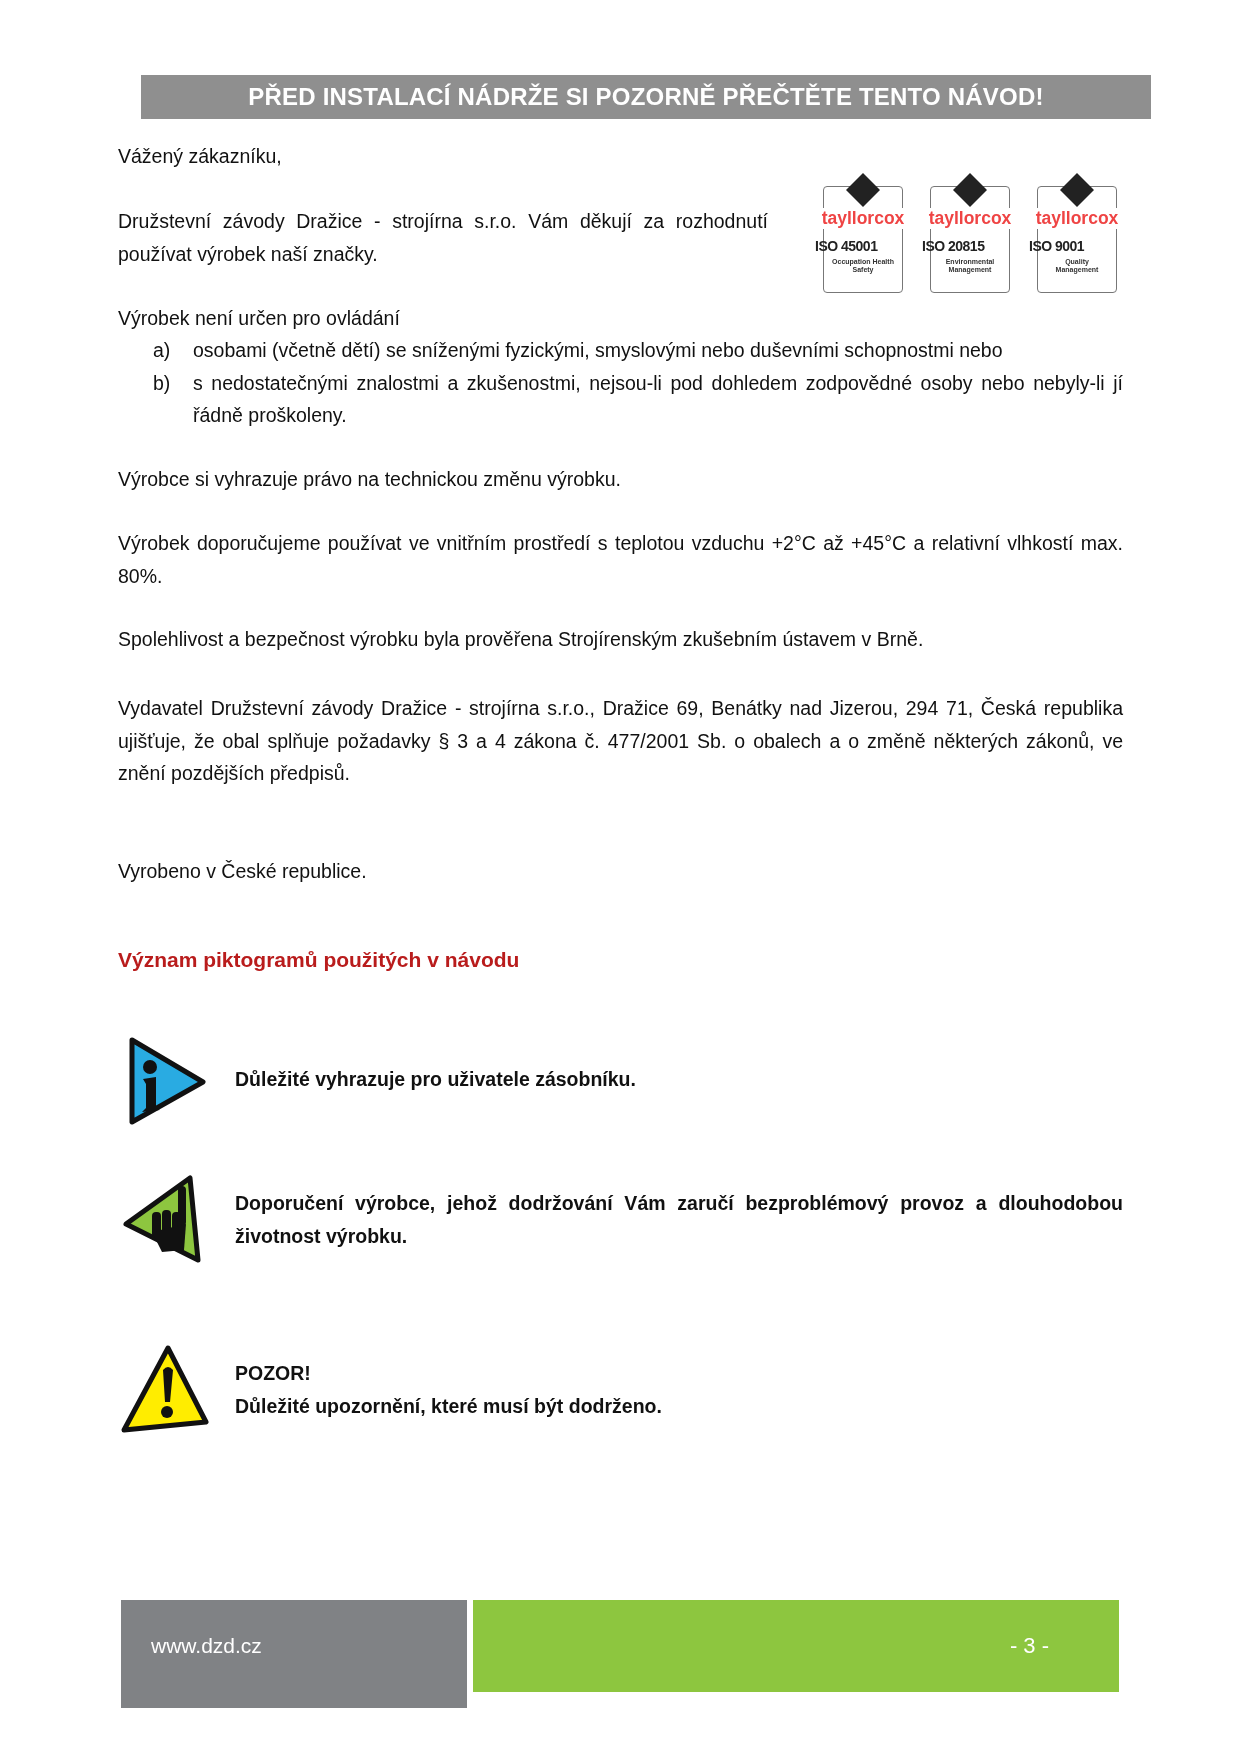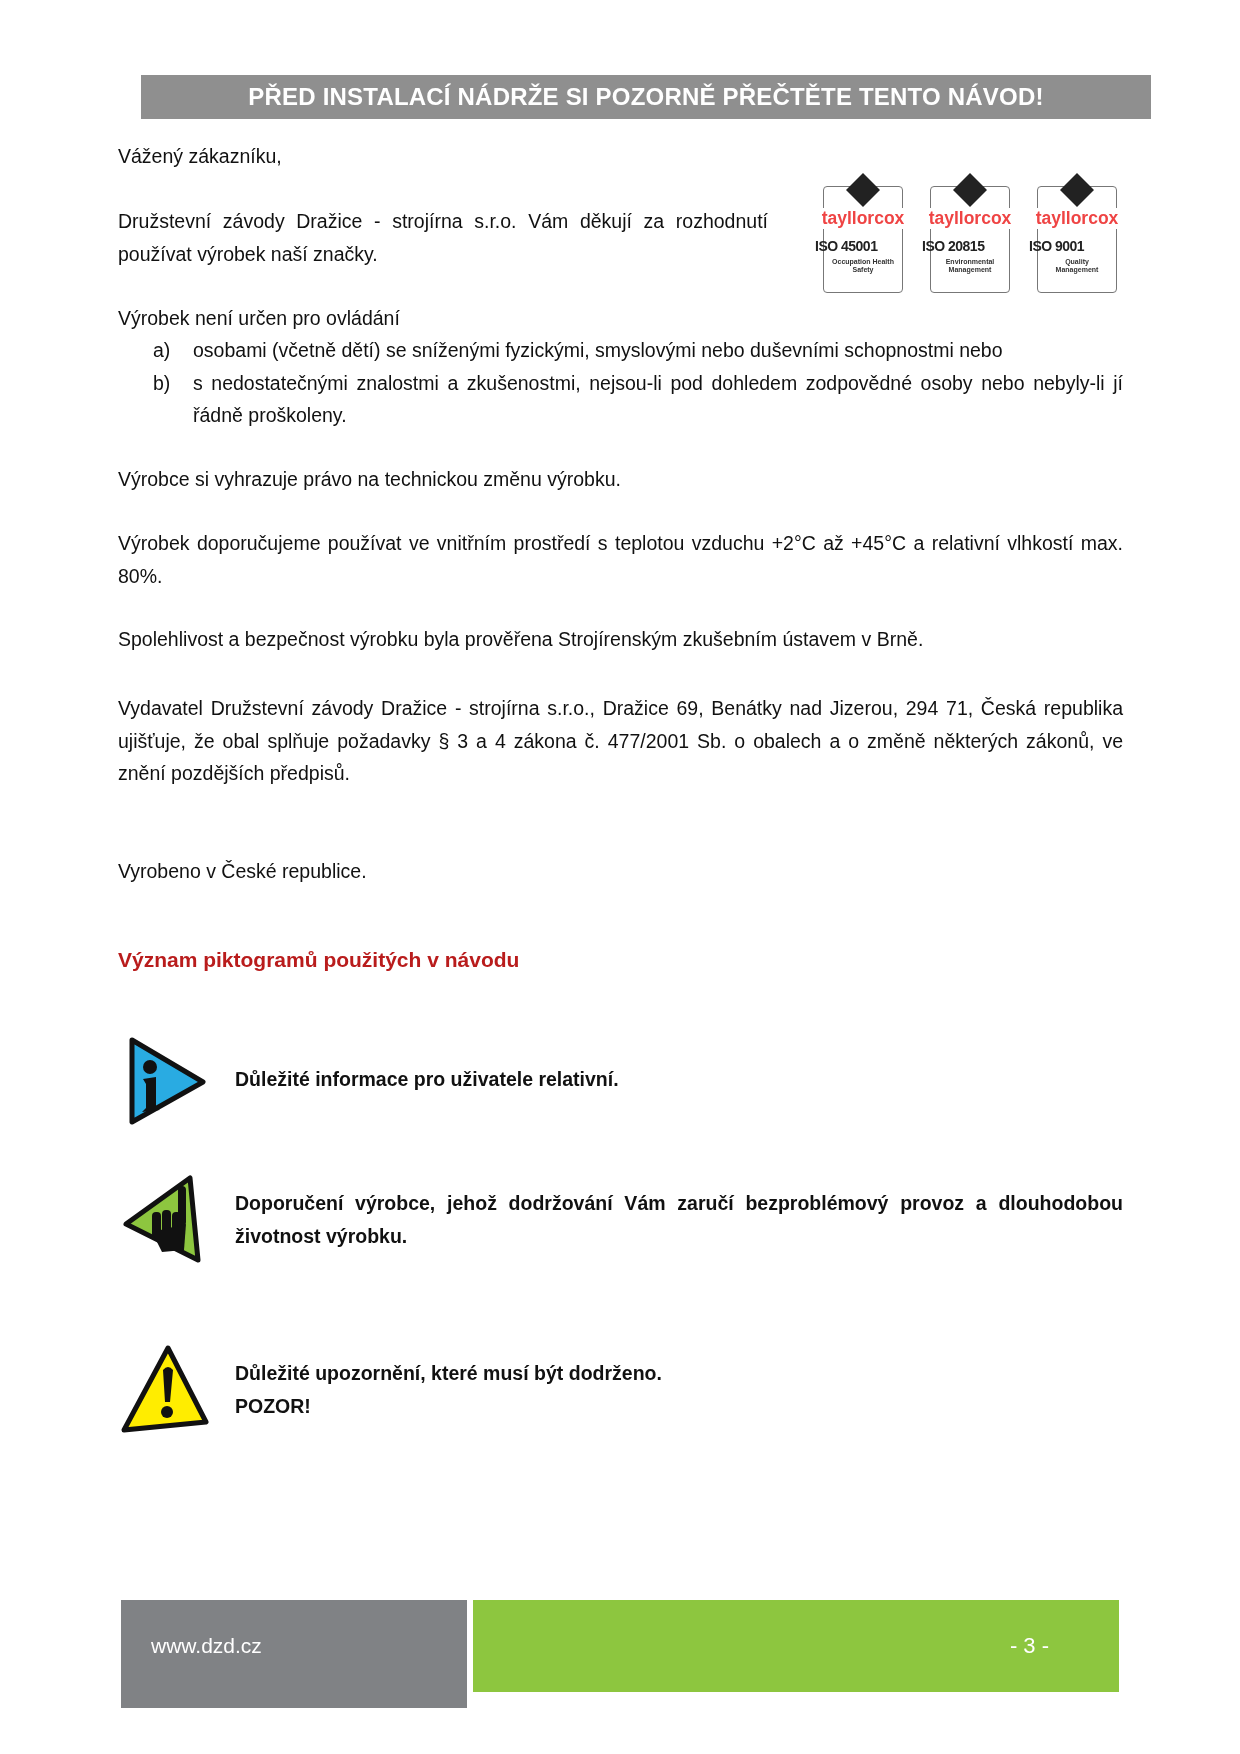--- a/index.html
+++ b/index.html
@@ -86,21 +86,21 @@
 <div class="abs green-h">Význam piktogramů použitých v návodu</div>
 
 <div class="abs pic-row" style="top:1032px;">
   <div class="pic-icon">
     <svg width="95" height="95" viewBox="0 0 95 95">
       <path d="M14 8 L85 50 L14 90 Z" fill="#29abe2" stroke="#111" stroke-width="5" stroke-linejoin="round"></path>
       <circle cx="32" cy="35" r="7" fill="#111"></circle>
       <path d="M25 47 L38 45 L38 76 L42 78 L24 80 L28 76 L28 52 Z" fill="#111"></path>
     </svg>
   </div>
-  <div class="pic-text">Důležité informace pro uživatele relativní.</div>
+  <div class="pic-text">Důležité vyhrazuje pro uživatele zásobníku.</div>
 </div>
 
 <div class="abs pic-row" style="top:1172px;">
   <div class="pic-icon">
     <svg width="95" height="95" viewBox="0 0 95 95">
       <path d="M72 6 L80 88 L8 52 Z" fill="#8dc63f" stroke="#111" stroke-width="5" stroke-linejoin="round"></path>
       <rect x="60" y="14" width="8" height="40" rx="4" fill="#111"></rect>
       <rect x="34" y="40" width="9" height="26" rx="4" fill="#111"></rect>
       <rect x="44" y="38" width="9" height="28" rx="4" fill="#111"></rect>
       <rect x="54" y="40" width="9" height="26" rx="4" fill="#111"></rect>
@@ -112,19 +112,19 @@
 
 <div class="abs pic-row" style="top:1342px;">
   <div class="pic-icon">
     <svg width="95" height="95" viewBox="0 0 95 95">
       <path d="M50 6 L88 80 L6 88 Z" fill="#ffed00" stroke="#111" stroke-width="5" stroke-linejoin="round"></path>
       <path d="M45 28 Q50 22 55 28 L52 60 L47 60 Z" fill="#111"></path>
       <circle cx="49" cy="70" r="6" fill="#111"></circle>
     </svg>
   </div>
   <div class="pic-text">
+    <div>POZOR!</div>
     <div>Důležité upozornění, které musí být dodrženo.</div>
-    <div>POZOR!</div>
   </div>
 </div>
 
 <div class="abs footer-gray">www.dzd.cz</div>
 <div class="abs footer-green">- 3 -</div>
 
 </body></html>

